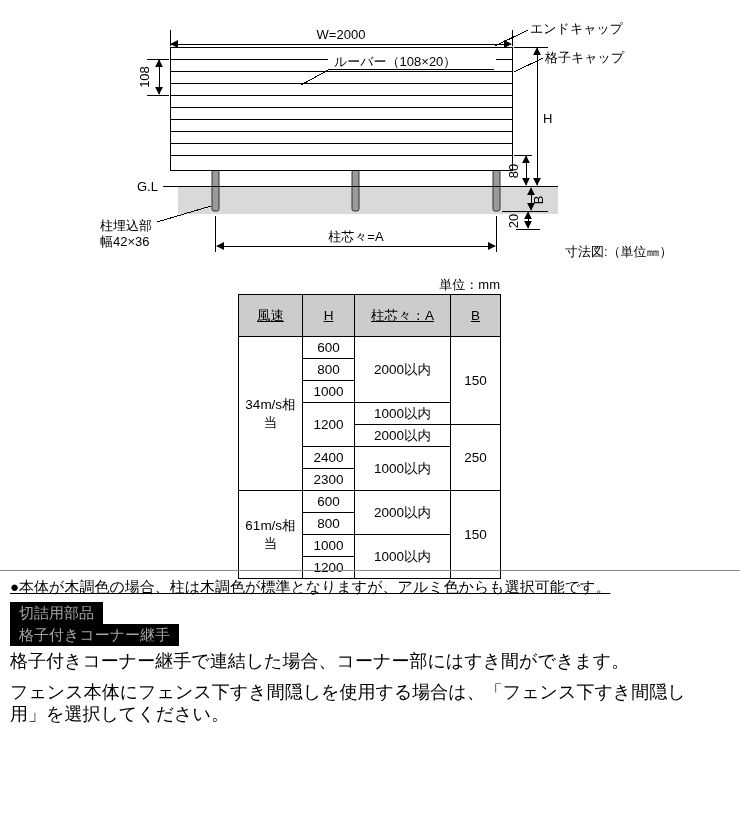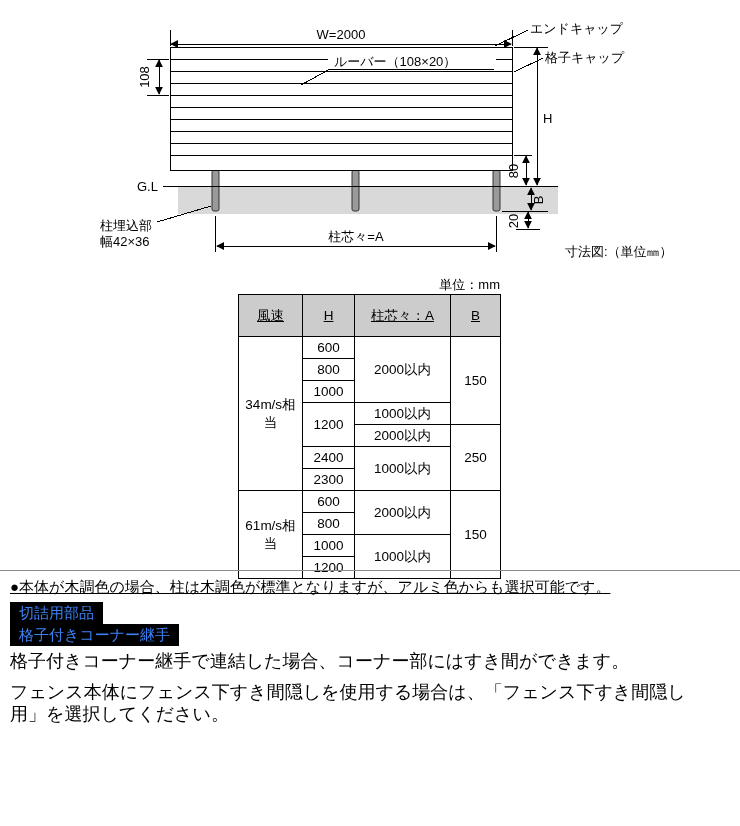--- a/index.html
+++ b/index.html
@@ -17,21 +17,21 @@
   table.spec { position:absolute; left:238px; top:294px; border-collapse:collapse; table-layout:fixed; }
   .spec th, .spec td { border:1px solid #000; font-size:13.5px; text-align:center; vertical-align:middle; padding:0 3px; font-weight:normal; }
   .spec thead tr { height:42px;text-decoration:underline; }
   .spec thead th { background:#cccccc; }
   .spec tbody tr { height:22px; }
 
   
   .divider { position:absolute; left:0; top:570px; width:740px; border-top:1px solid #8a8a8a; }
   .bullet-note { position:absolute; left:10px; top:578px; font-size:15px;text-decoration:underline; }
   .sections { position:absolute; left:10px; top:602px; width:700px; }
-  .section-title { display:inline-block; background:#000; color:#3b82f6; font-size:15px; line-height:19px; padding:1px 9px 2px; }
+  .section-title { display:inline-block; background:#000; color:#a3a3a3; font-size:15px; line-height:19px; padding:1px 9px 2px; }
   .section-body { font-size:18px; line-height:22px; margin:4px 0 9px 0; width:690px; }
 </style>
 </head>
 <body>
 
 <div class="page">
 
   <svg class="diagram" width="740" height="270" viewBox="0 0 740 270">
     <defs>
       <marker id="arr" viewBox="0 0 10 10" refX="9" refY="5" markerWidth="8" markerHeight="8" orient="auto-start-reverse">

